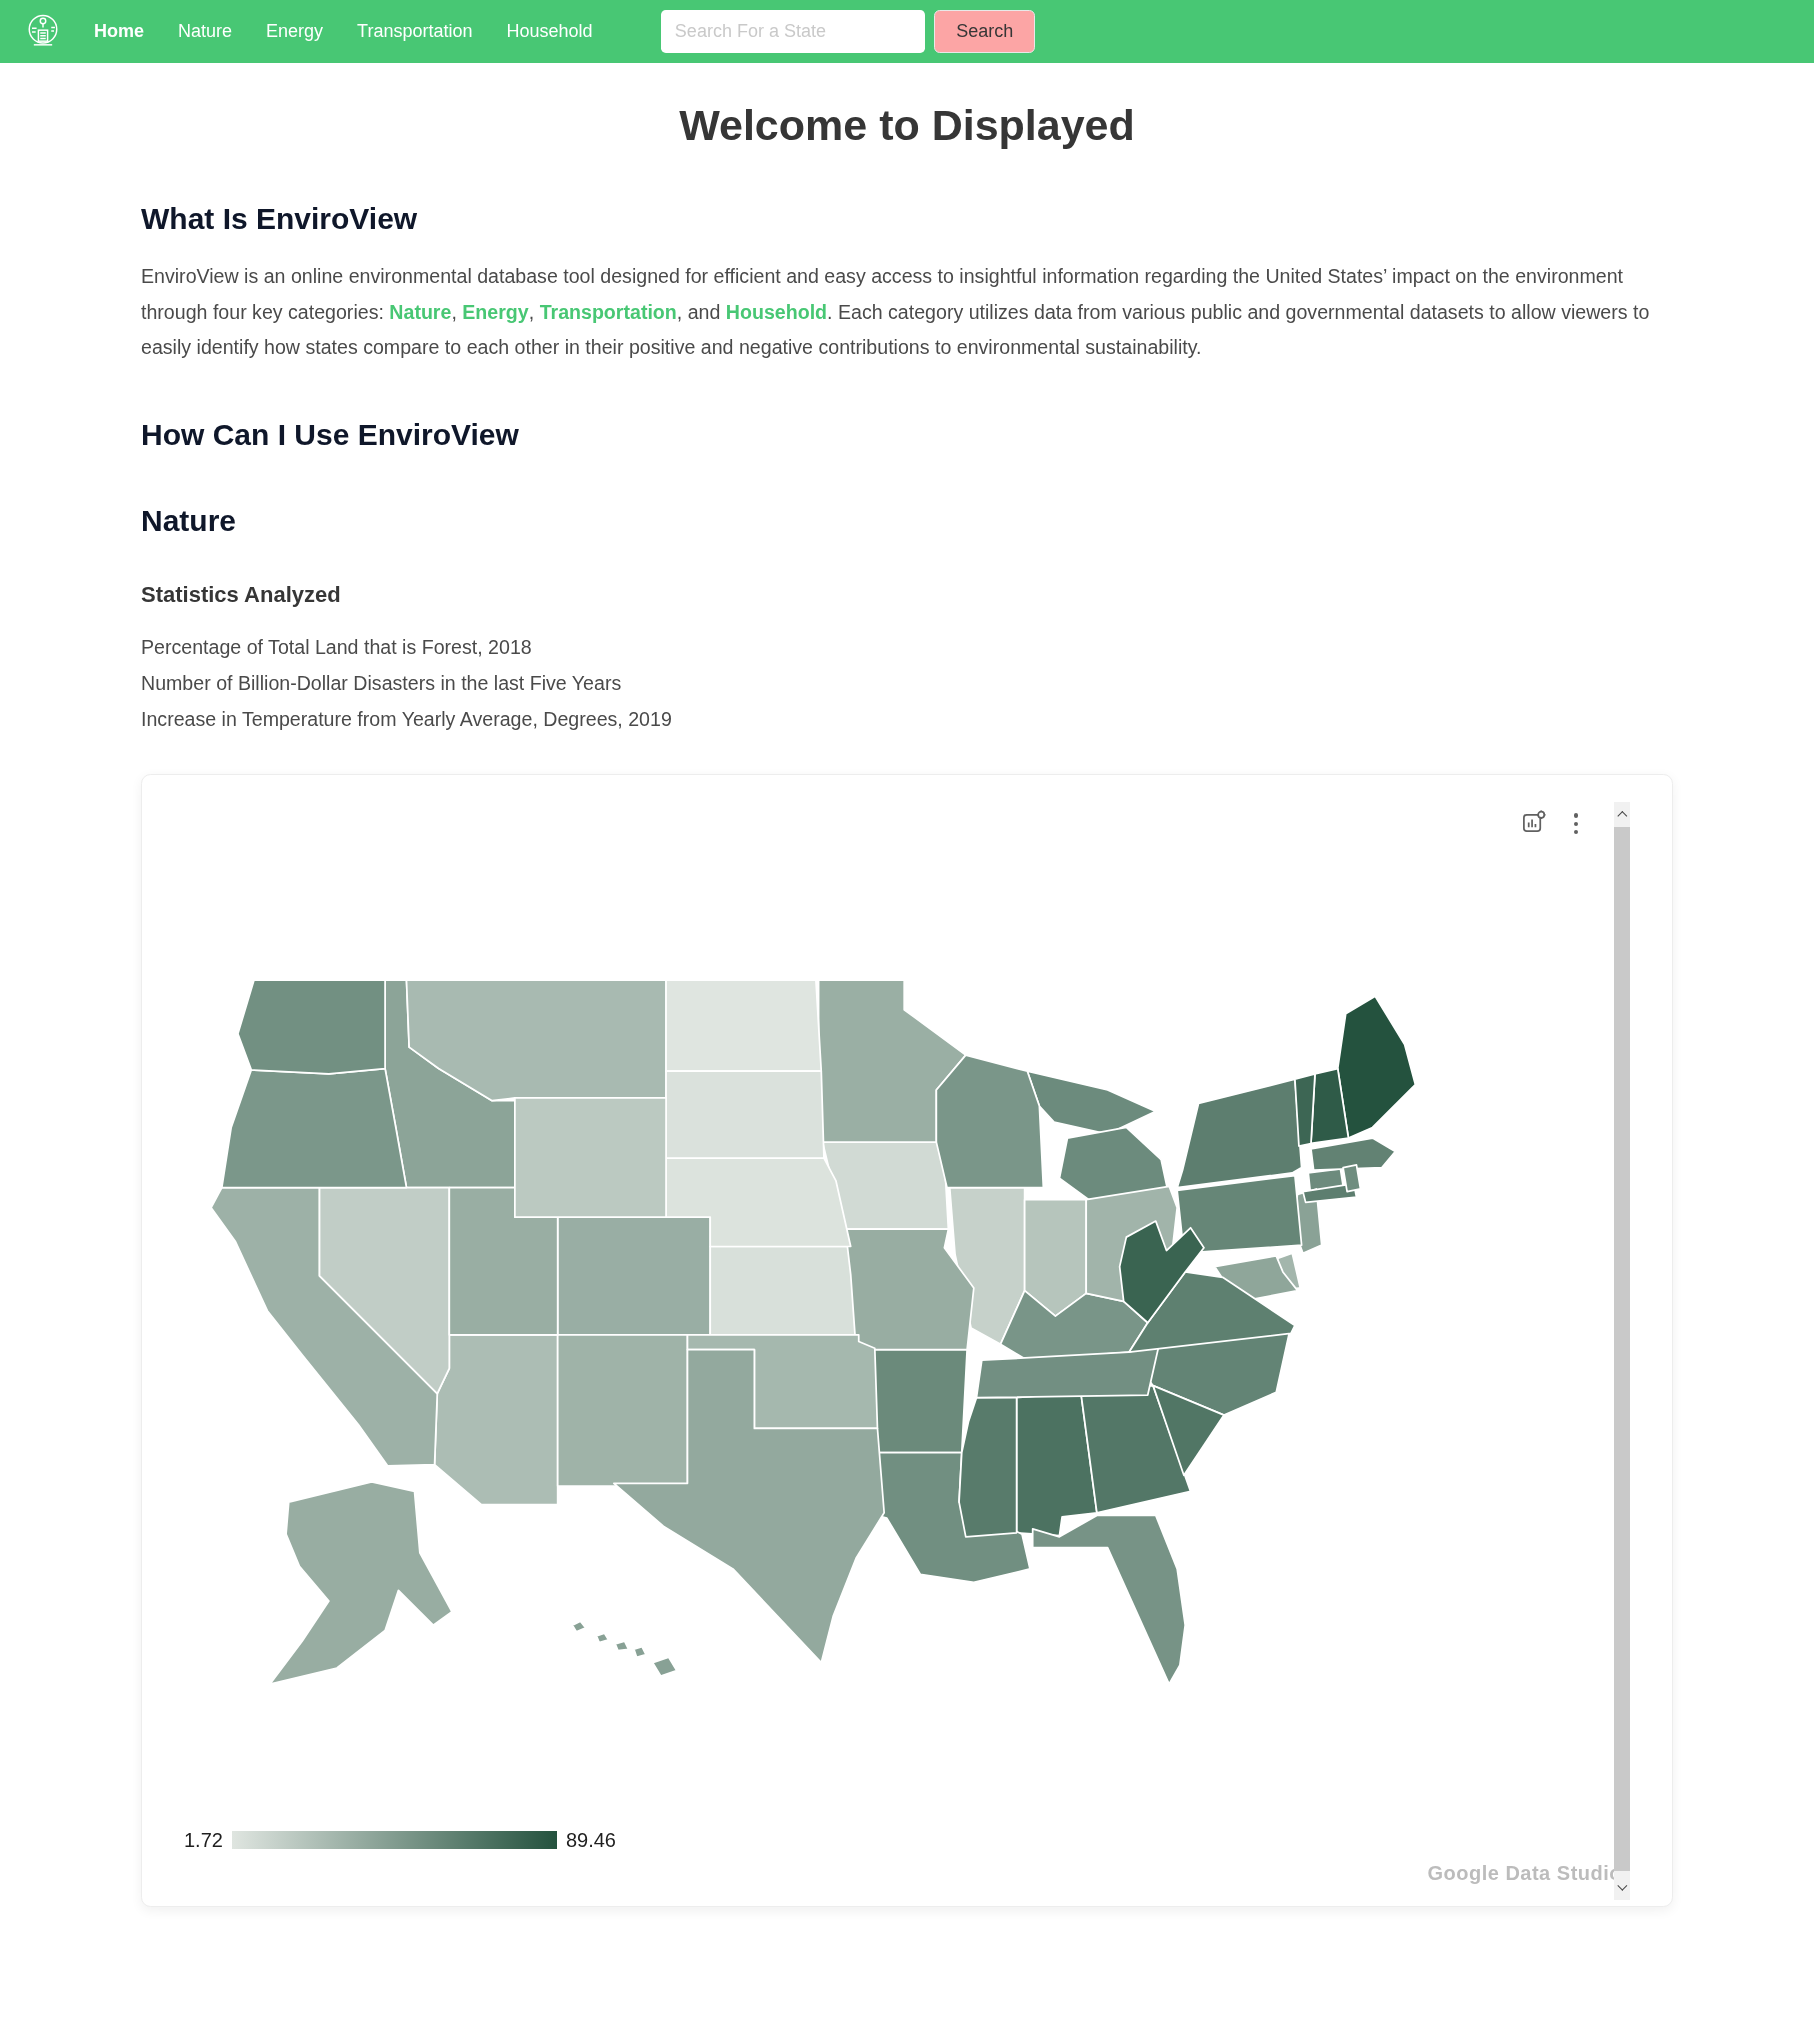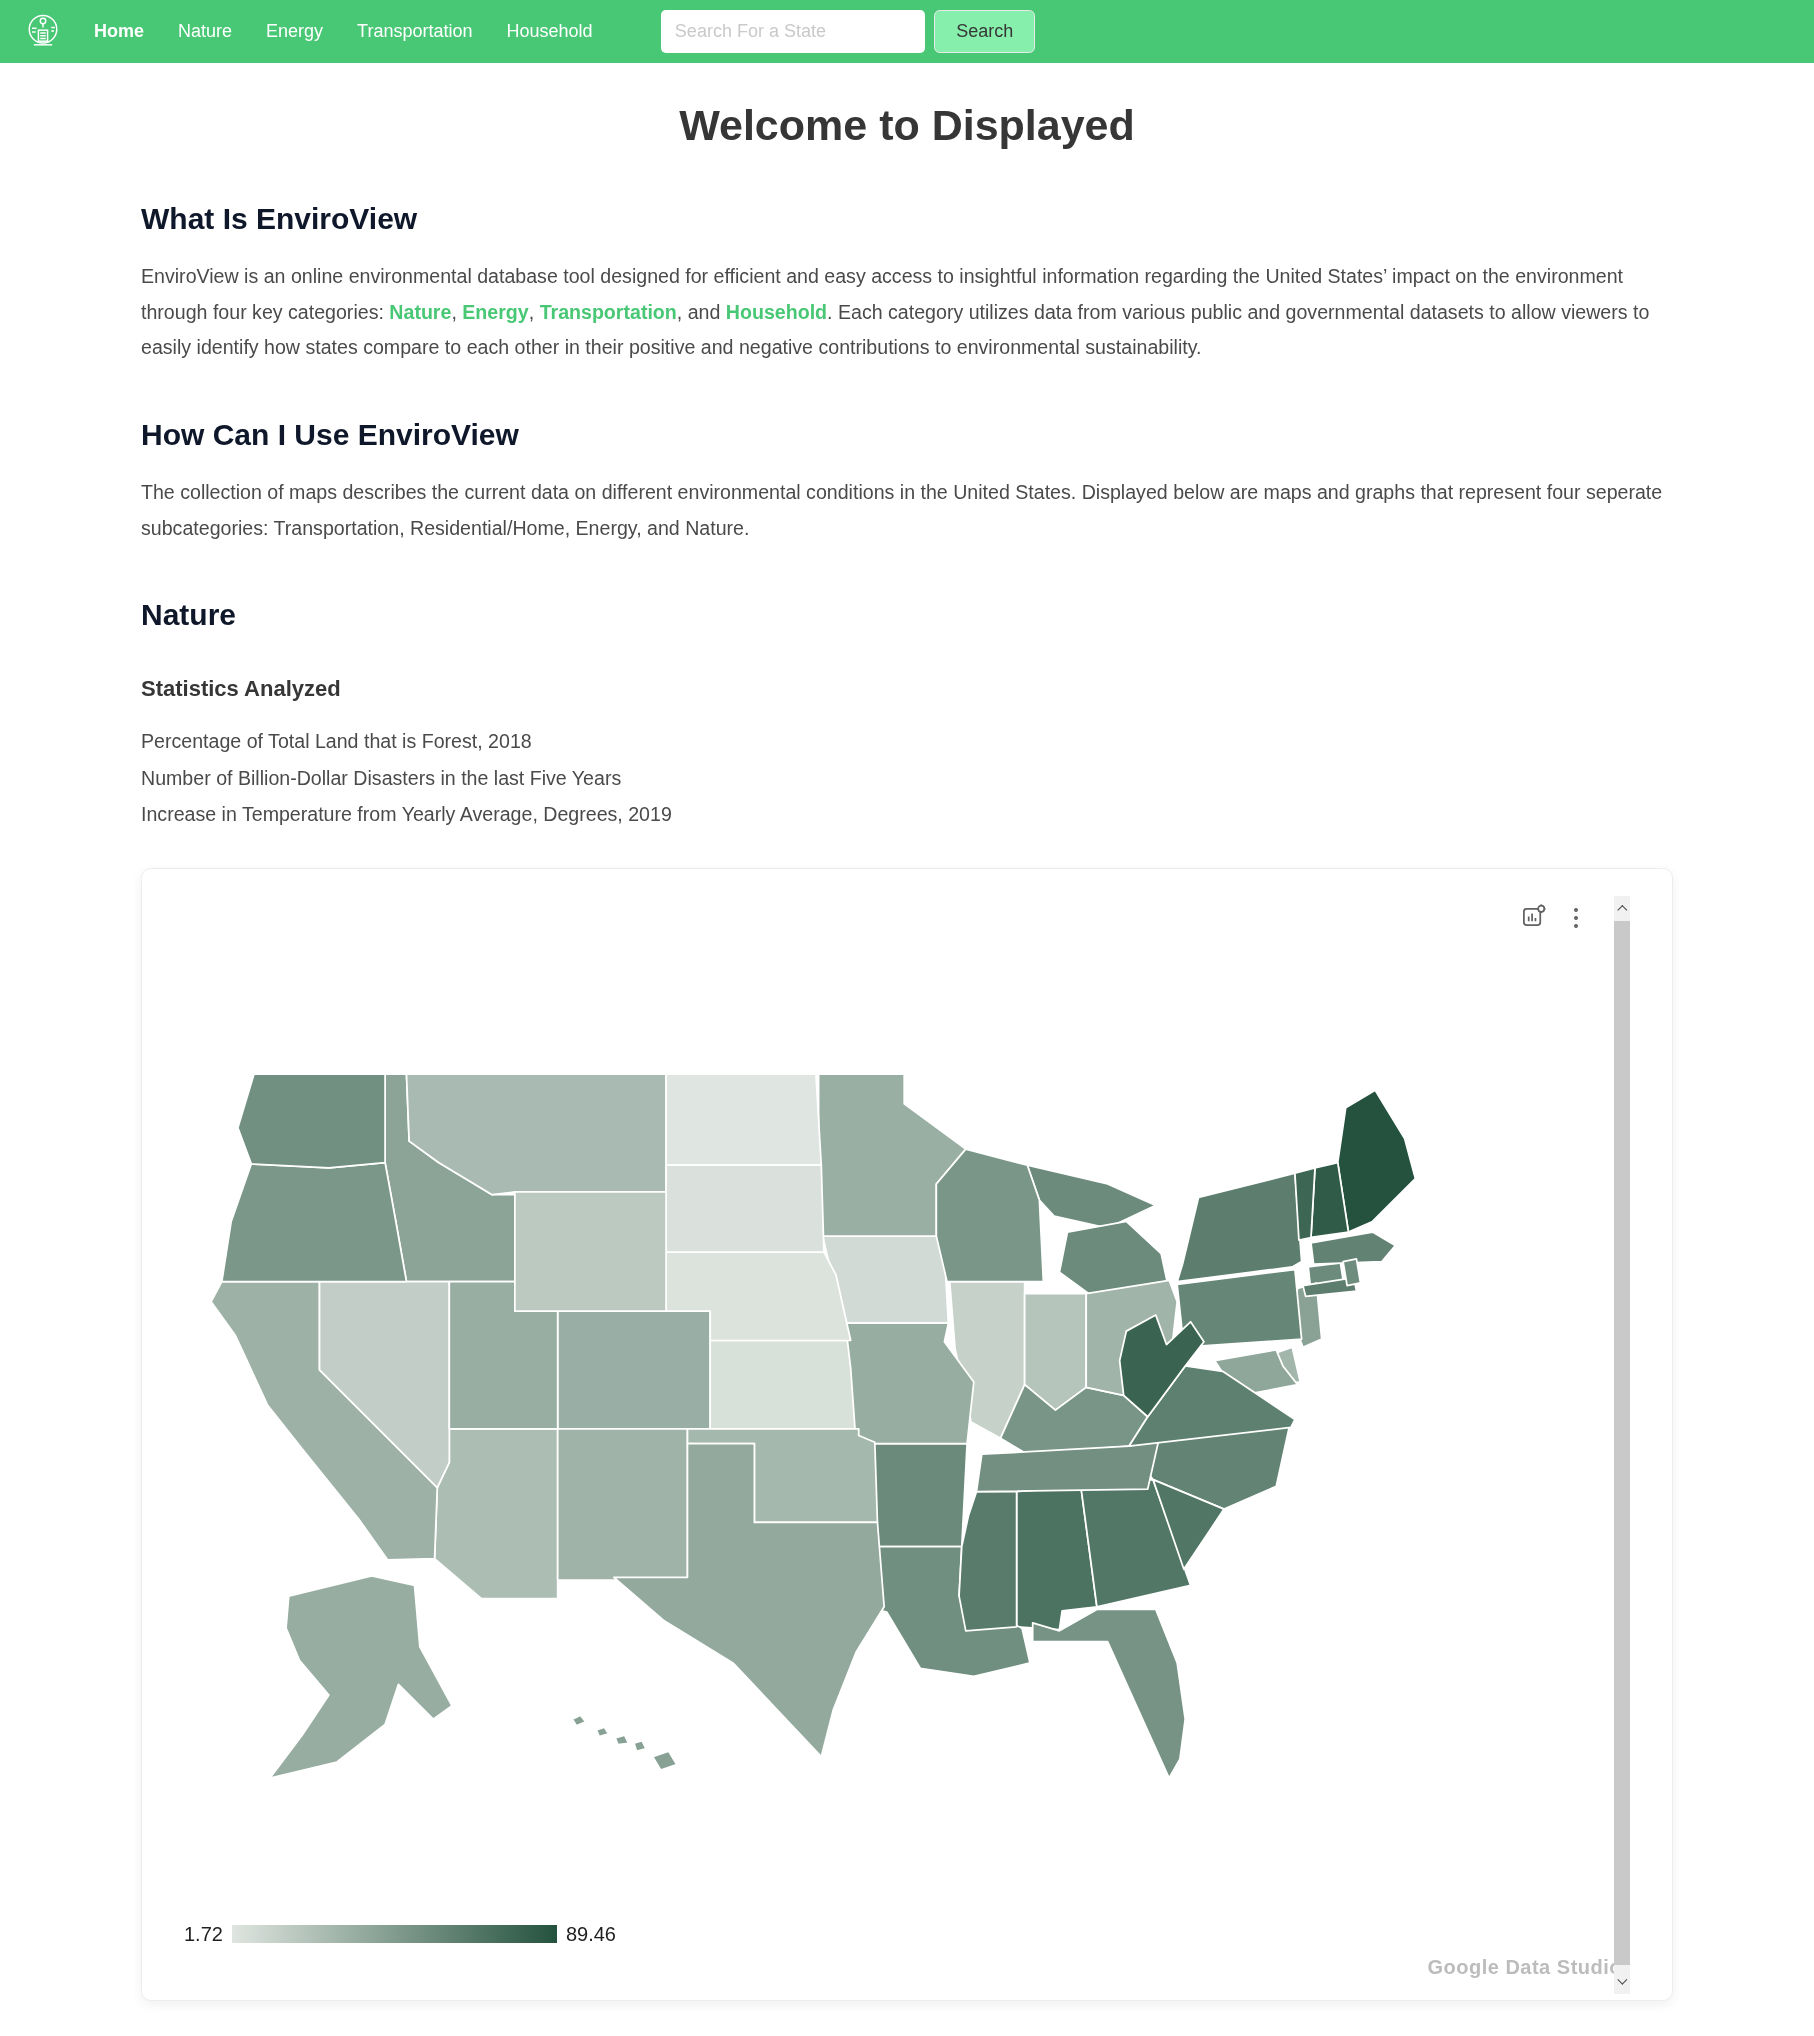--- a/index.html
+++ b/index.html
@@ -8,21 +8,21 @@
   body{width:1814px;min-height:2036px;font-family:"Liberation Sans",sans-serif;color:#4a4a4a;}
 
   
   .topnav{height:63px;background:var(--accent);display:flex;align-items:center;padding:0 21px;}
   .brand{margin-right:29px;display:flex;align-items:center;}
   .nav-links{display:flex;align-items:center;}
   .nav-link{color:#fff;font-size:18px;margin-right:34px;text-decoration:none;cursor:pointer;}
   .nav-link.active{font-weight:700;}
   .search-input{width:264px;height:43px;border:none;border-radius:4.8px;padding:0 14.3px;font-size:18px;color:#363636;outline:none;font-family:"Liberation Sans",sans-serif;margin-left:34px;}
   .search-input::placeholder{color:#c9c9c9;}
-  .search-btn{margin-left:9.6px;height:43px;padding:0 21px;font-size:18px;color:#363636;background:#86efac;border:1px solid #e9e9e9;border-radius:5.7px;cursor:pointer;font-family:"Liberation Sans",sans-serif;}
+  .search-btn{margin-left:9.6px;height:43px;padding:0 21px;font-size:18px;color:#363636;background:#fca5a5;border:1px solid #e9e9e9;border-radius:5.7px;cursor:pointer;font-family:"Liberation Sans",sans-serif;}
 
   
   main{margin:0 141px;}
   h1{font-size:43px;font-weight:700;color:#363636;text-align:center;margin:38px 0 7.6px;}
   h2{font-size:30px;font-weight:700;color:#0f172a;margin:52px 0 0;}
   h3{font-size:22px;font-weight:700;color:#363636;margin:44px 0 0;}
   .para{font-size:19.6px;line-height:1.82;margin:23px 0 0;}
   .kw{color:var(--accent);font-weight:700;}
   .stats{margin-top:21px;}
   .stat-line{font-size:19.6px;line-height:1.85;}
@@ -80,21 +80,20 @@
   <button class="search-btn">Search</button>
 </nav>
 
 <main>
   <h1>Welcome to Displayed</h1>
 
   <h2>What Is EnviroView</h2>
   <p class="para"><span>EnviroView is an online environmental database tool designed for efficient and easy access to insightful information regarding the United States’ impact on the environment through four key categories: </span><strong class="kw">Nature</strong><span>, </span><strong class="kw">Energy</strong><span>, </span><strong class="kw">Transportation</strong><span>, and </span><strong class="kw">Household</strong><span>. Each category utilizes data from various public and governmental datasets to allow viewers to easily identify how states compare to each other in their positive and negative contributions to environmental sustainability.</span></p>
 
   <h2>How Can I Use EnviroView</h2>
-  <p class="para">The collection of maps describes the current data on different environmental conditions in the United States. Displayed below are maps and graphs that represent four seperate subcategories: Transportation, Residential/Home, Energy, and Nature.</p>
 
   <h2>Nature</h2>
   <h3>Statistics Analyzed</h3>
   <div class="stats">
       <div class="stat-line">Percentage of Total Land that is Forest, 2018</div>
       <div class="stat-line">Number of Billion-Dollar Disasters in the last Five Years</div>
       <div class="stat-line">Increase in Temperature from Yearly Average, Degrees, 2019</div>
     </div>
 
   <section class="map-card">

